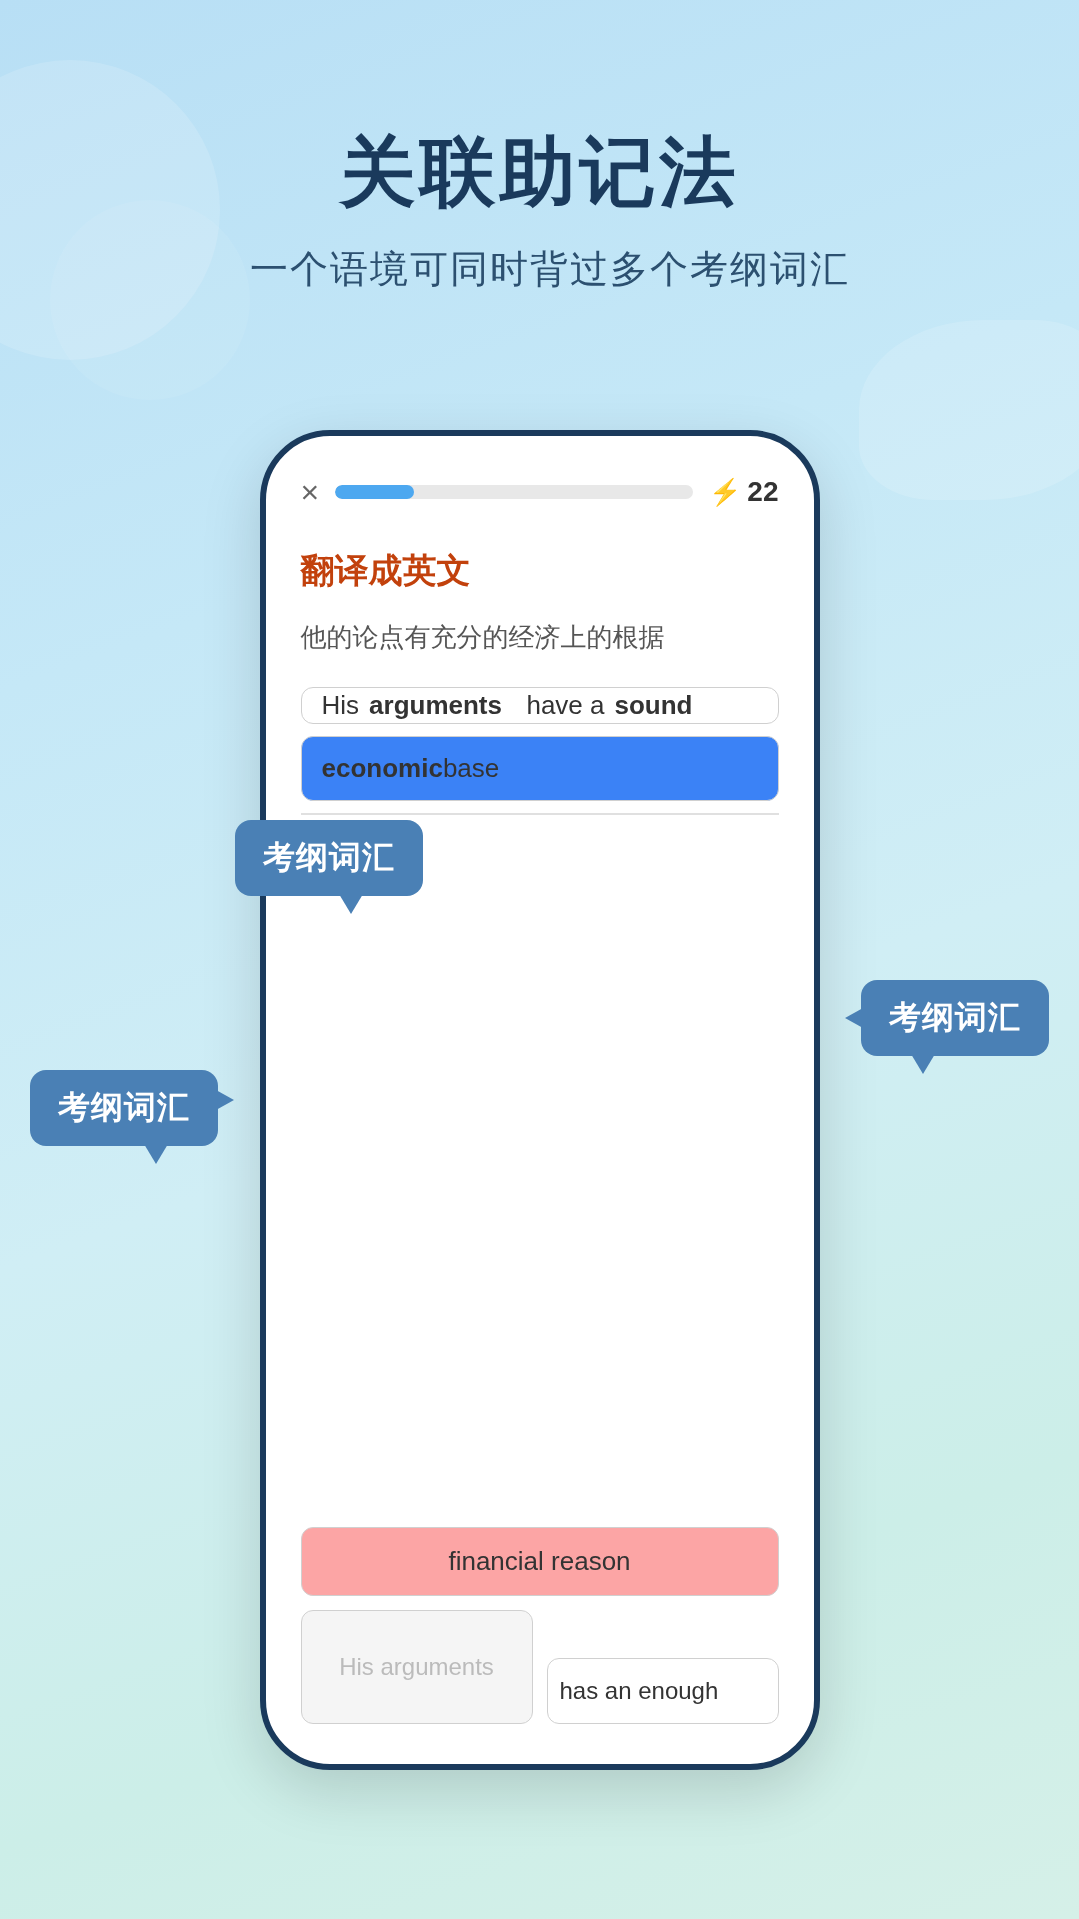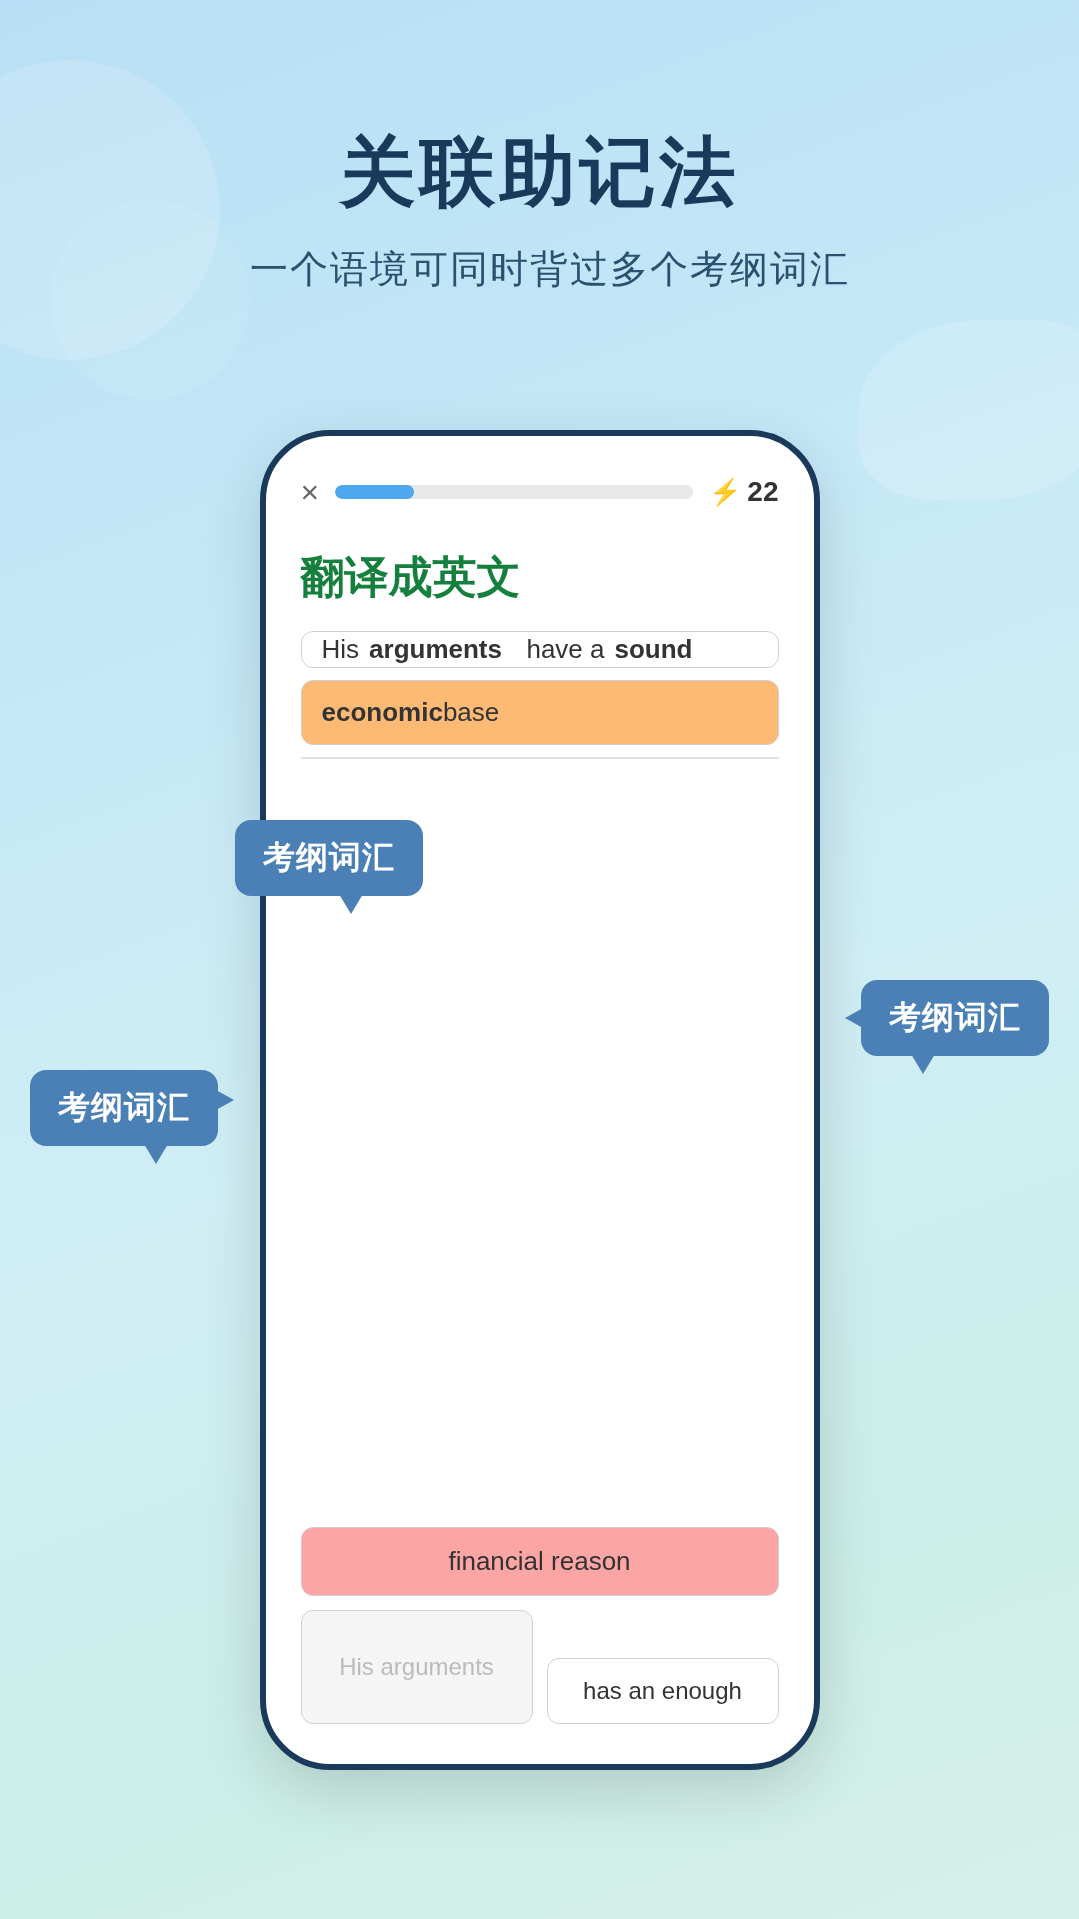--- a/index.html
+++ b/index.html
@@ -139,23 +139,23 @@
       color: #333;
     }
 
     .lightning-icon {
       color: #f0a020;
       font-size: 26px;
     }
 
     
     .question-type {
-      font-size: 44px;
+      font-size: 34px;
       font-weight: 700;
-      color: #15803d;
+      color: #c2410c;
       margin-bottom: 24px;
     }
 
     
     .chinese-prompt {
       font-size: 26px;
       color: #555;
       margin-bottom: 30px;
       line-height: 1.5;
     }
@@ -176,21 +176,21 @@
     }
 
     .answer-row-full {
       display: flex;
       align-items: center;
       padding: 16px 20px;
       border: 1.5px solid #d0d0d0;
       border-radius: 12px;
       font-size: 26px;
       color: #333;
-      background: #fdba74;
+      background: #3b82f6;
       margin-bottom: 12px;
     }
 
     .bold-word {
       font-weight: 700;
     }
 
     .divider-line {
       height: 1.5px;
       background: #e0e0e0;
@@ -220,21 +220,21 @@
 
     .option-row {
       display: flex;
       gap: 14px;
     }
 
     .option-half {
       flex: 1;
       display: flex;
       align-items: center;
-      justify-content: center;
+      justify-content: flex-start;
       padding: 18px 12px;
       border: 1.5px solid #d0d0d0;
       border-radius: 12px;
       font-size: 24px;
       color: #333;
       background: white;
       text-align: center;
       margin-top: 48px;
     }
 
@@ -367,20 +367,21 @@
           <div class="progress-bar-fill"></div>
         </div>
         <div class="score-area">
           <span class="lightning-icon">⚡</span>
           <span>22</span>
         </div>
       </div>
 
       <div class="question-type">翻译成英文</div>
 
+      <div class="chinese-prompt">他的论点有充分的经济上的根据</div>
 
       <div class="answer-row">
         <span>His </span>
         <span class="bold-word">arguments</span>
         <span> &nbsp; have a </span>
         <span class="bold-word">sound</span>
       </div>
 
       <div class="answer-row-full">
         <span class="bold-word">economic</span>

